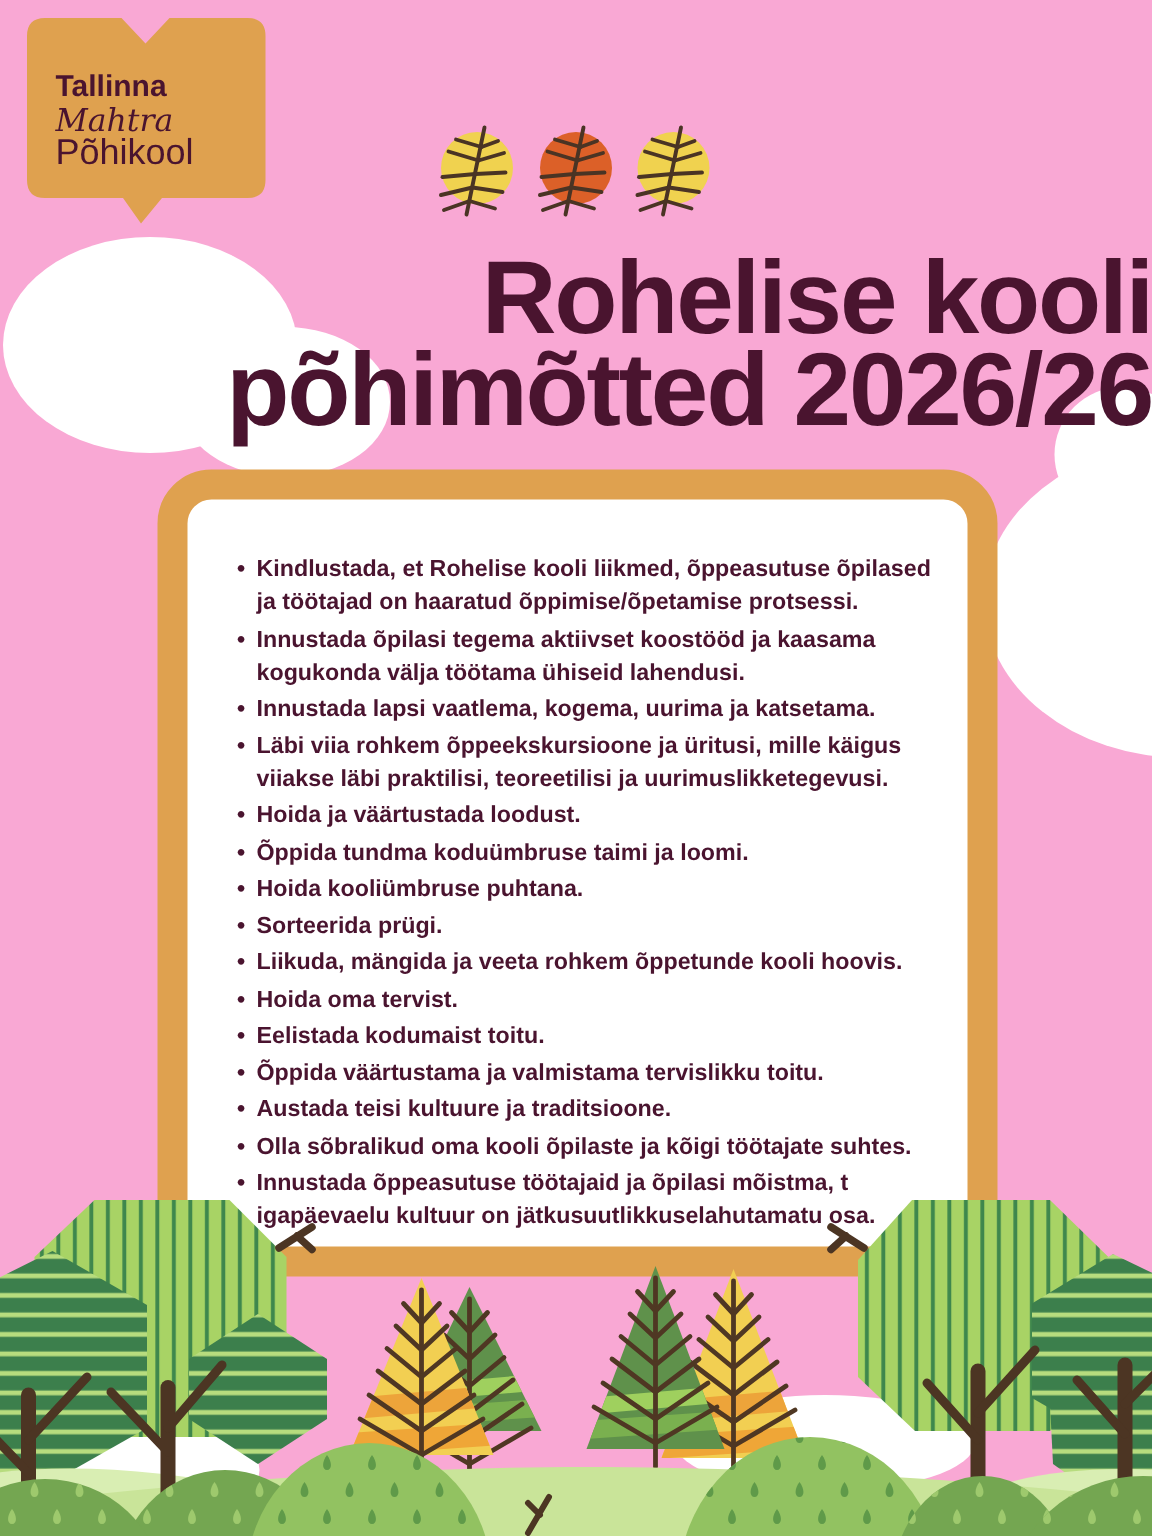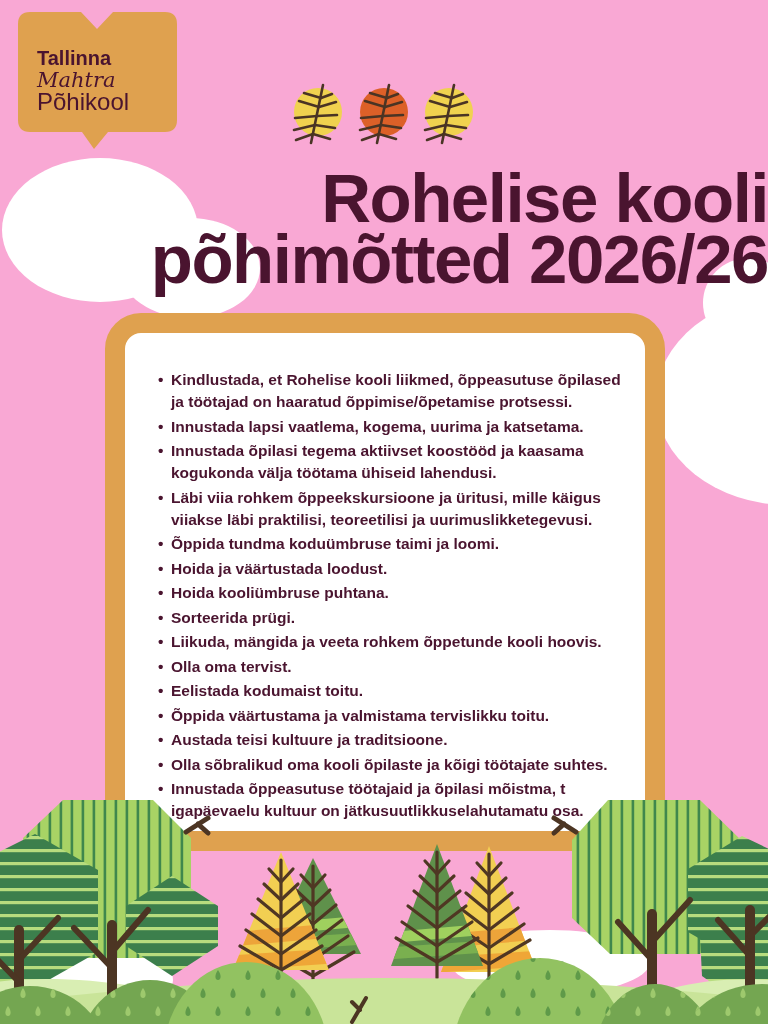--- a/index.html
+++ b/index.html
@@ -86,29 +86,29 @@
 
   <h1 class="title">
     <span>Rohelise kooli</span><br>
     <span>põhimõtted 2026/26</span>
   </h1>
 
   <div class="card">
     <ul>
 
     <li>Kindlustada, et Rohelise kooli liikmed, õppeasutuse õpilased ja töötajad on haaratud õppimise/õpetamise protsessi.</li>
+        <li>Innustada õpilasi tegema aktiivset koostööd ja kaasama kogukonda välja töötama ühiseid lahendusi.</li>
         <li>Innustada lapsi vaatlema, kogema, uurima ja katsetama.</li>
-        <li>Innustada õpilasi tegema aktiivset koostööd ja kaasama kogukonda välja töötama ühiseid lahendusi.</li>
         <li>Läbi viia rohkem õppeekskursioone ja üritusi, mille käigus viiakse läbi praktilisi, teoreetilisi ja uurimuslikketegevusi.</li>
+        <li>Hoida ja väärtustada loodust.</li>
         <li>Õppida tundma koduümbruse taimi ja loomi.</li>
-        <li>Hoida ja väärtustada loodust.</li>
         <li>Hoida kooliümbruse puhtana.</li>
         <li>Sorteerida prügi.</li>
         <li>Liikuda, mängida ja veeta rohkem õppetunde kooli hoovis.</li>
-        <li>Olla oma tervist.</li>
+        <li>Hoida oma tervist.</li>
         <li>Eelistada kodumaist toitu.</li>
         <li>Õppida väärtustama ja valmistama tervislikku toitu.</li>
         <li>Austada teisi kultuure ja traditsioone.</li>
         <li>Olla sõbralikud oma kooli õpilaste ja kõigi töötajate suhtes.</li>
         <li>Innustada õppeasutuse töötajaid ja õpilasi mõistma, t igapäevaelu kultuur on jätkusuutlikkuselahutamatu osa.</li>
       </ul>
   </div>
 
   <svg class="scene" width="768" height="310" viewBox="0 0 768 310">
     <defs>

